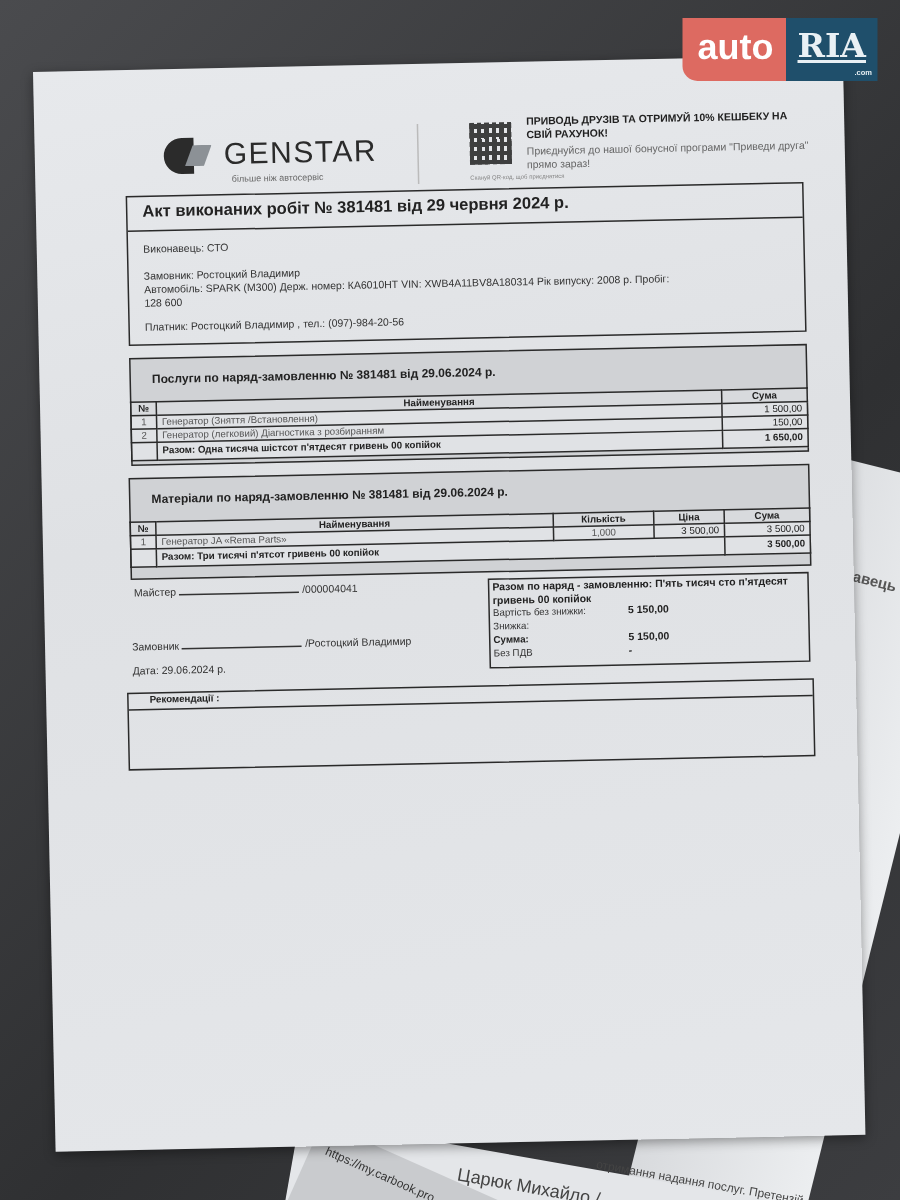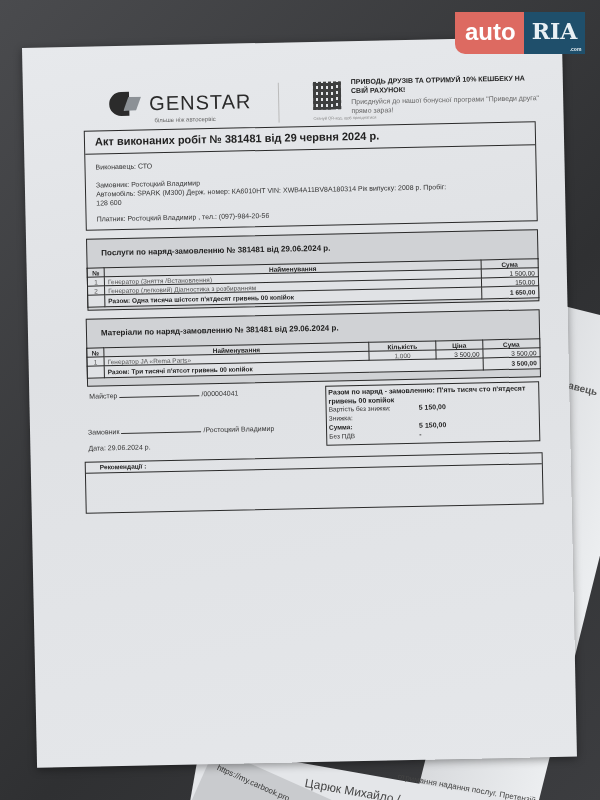--- a/index.html
+++ b/index.html
@@ -48,21 +48,21 @@
   .total-box{left:296px;top:344px;width:212px;height:58px;}
   .total-box .h{position:absolute;left:2px;top:1px;font-size:7px;font-weight:bold;width:200px;line-height:9px;}
   .total-box .r{position:absolute;left:2px;font-size:6.5px;color:#333;}
   .total-box .v{position:absolute;left:92px;font-size:7px;font-weight:bold;}
   .rec-box{left:54px;top:415px;width:456px;height:50px;}
   .rec-box .h{position:absolute;left:14px;top:1px;font-size:6.5px;font-weight:bold;}
   .rec-box .rule{position:absolute;left:0;right:0;top:10px;border-top:1.5px solid #2a2a2a;}
 
   .ria{position:absolute;left:455px;top:12px;display:flex;height:42px;}
   .ria .auto{background:#dd6a61;color:#fff;font-size:24px;font-weight:bold;padding:6px 8px 0 10px;border-radius:0 0 0 10px;}
-  .ria .r{background:#1f4f6b;color:#e9f0f4;font-family:"DejaVu Serif",serif;font-size:22px;font-weight:bold;padding:6px 8px 0 8px;position:relative;}
+  .ria .r{background:#1f4f6b;color:#e9f0f4;font-family:"DejaVu Serif",serif;font-size:22px;font-weight:bold;padding:6px 8px 0 8px;position:relative;text-decoration:underline;}
   .ria .r .dom{position:absolute;right:4px;bottom:2px;font-size:5px;font-family:"Liberation Sans",sans-serif;}
 </style>
 </head>
 <body>
 
 <div class="bg-dark"></div>
 
 <div class="bg-right-paper">
   <div class="t" style="left:18px;top:70px;font-size:10px;font-weight:bold">Виконавець</div>
   <div class="t" style="left:18px;top:86px">Адреса</div>

